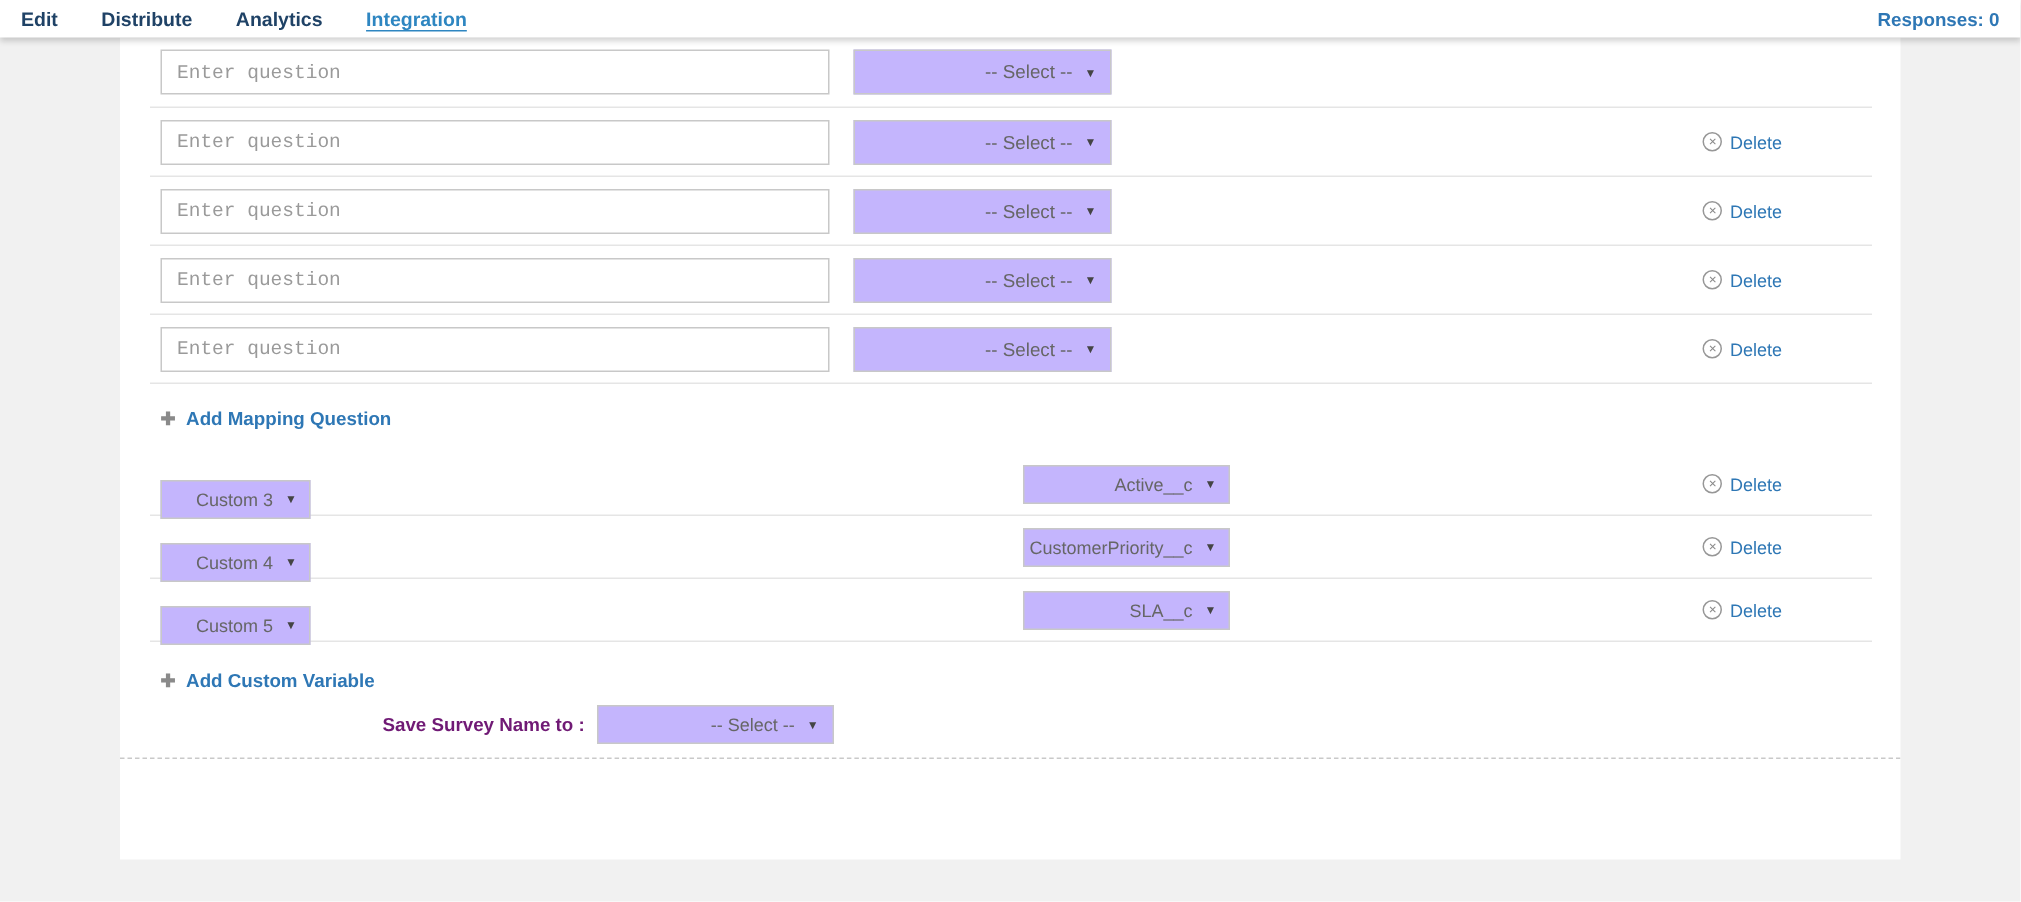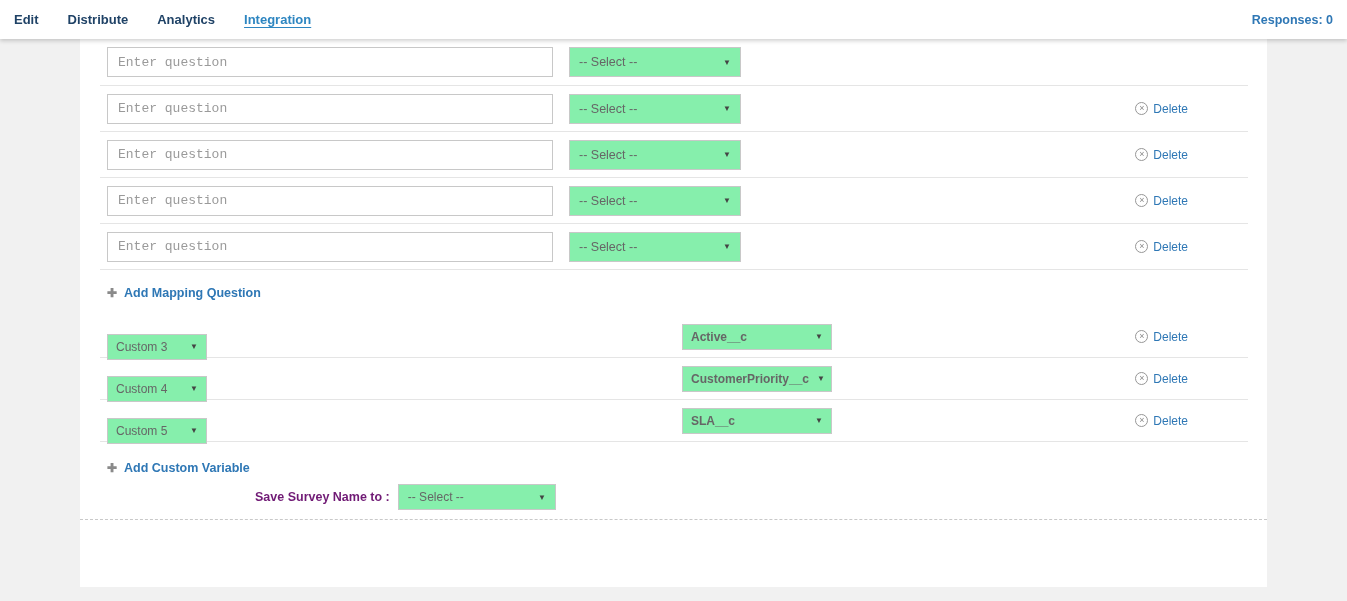--- a/index.html
+++ b/index.html
@@ -6,21 +6,21 @@
   html, body { width: 1347px; height: 601px; }
   body {
     background: #f1f1f1;
     font-family: "Liberation Sans", sans-serif;
     overflow: hidden;
   }
   
   .topnav {
     position: relative;
     z-index: 5;
-    height: 39px;
+    height: 25px;
     background: #ffffff;
     box-shadow: 0 2px 4px rgba(0,0,0,0.18);
     display: flex;
     align-items: center;
     padding: 0 14px;
   }
   .nav-tab {
     font-size: 13px;
     font-weight: 700;
     color: #1f4266;
@@ -66,24 +66,24 @@
     padding: 3px 10px;
     font-size: 13px;
     color: #444;
     font-family: Liberation Mono, monospace;
     outline: none;
   }
   .q-input::placeholder { color: #9a9a9a; opacity: 1; }
   .fselect {
     height: 30px;
     border: 1px solid #c8c8c8;
-    background: #86efac;
-    display: flex;
-    align-items: center;
-    justify-content: space-between;
+    background: #c4b5fd;
+    display: flex;
+    align-items: center;
+    justify-content: flex-end;
     padding: 0 9px;
     font-size: 12.5px;
     color: #666;
     cursor: pointer;
   }
   .fselect .arrow { font-size: 8px; color: #444; margin-left: 8px; }
   .q-select { width: 172px; margin-left: 16px; }
   .delete {
     margin-left: auto;
     margin-right: 60px;
@@ -128,21 +128,21 @@
   }
   .col-system { width: 575px; }
   .var-row {
     height: 42px;
     display: flex;
     align-items: center;
     padding-left: 7px;
     border-bottom: 1px solid #e5e5e5;
   }
   .sys-select { width: 100px; height: 26px; font-size: 12px; padding: 0 8px; margin-top: 20px; }
-  .sf-select  { width: 150px; height: 26px; font-size: 12px; padding: 0 8px; font-weight: bold; }
+  .sf-select  { width: 138px; height: 26px; font-size: 12px; padding: 0 8px; }
   .add-custom { height: 26px; margin-top: 13px; }
   
   .survey-row {
     margin-top: 3px;
     display: flex;
     align-items: center;
   }
   .survey-label {
     margin-left: 155px;
     font-size: 12.5px;

